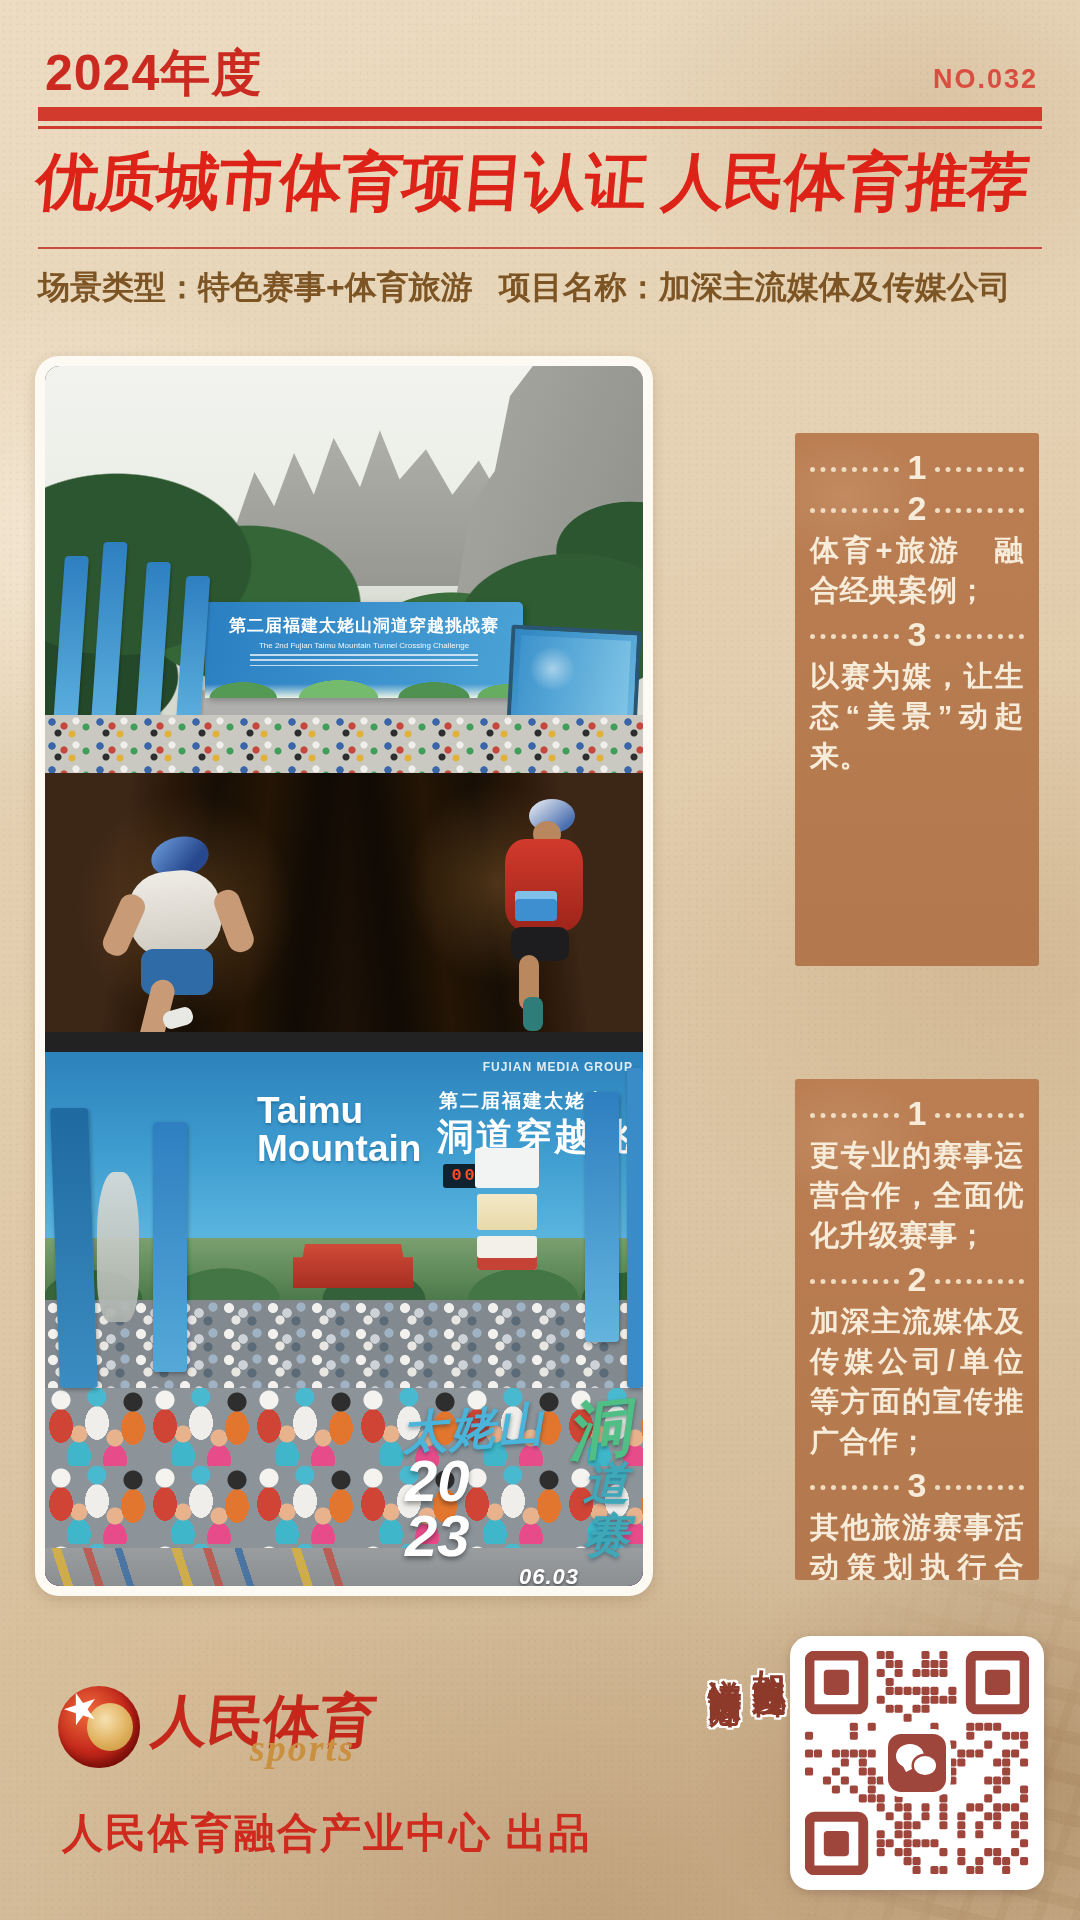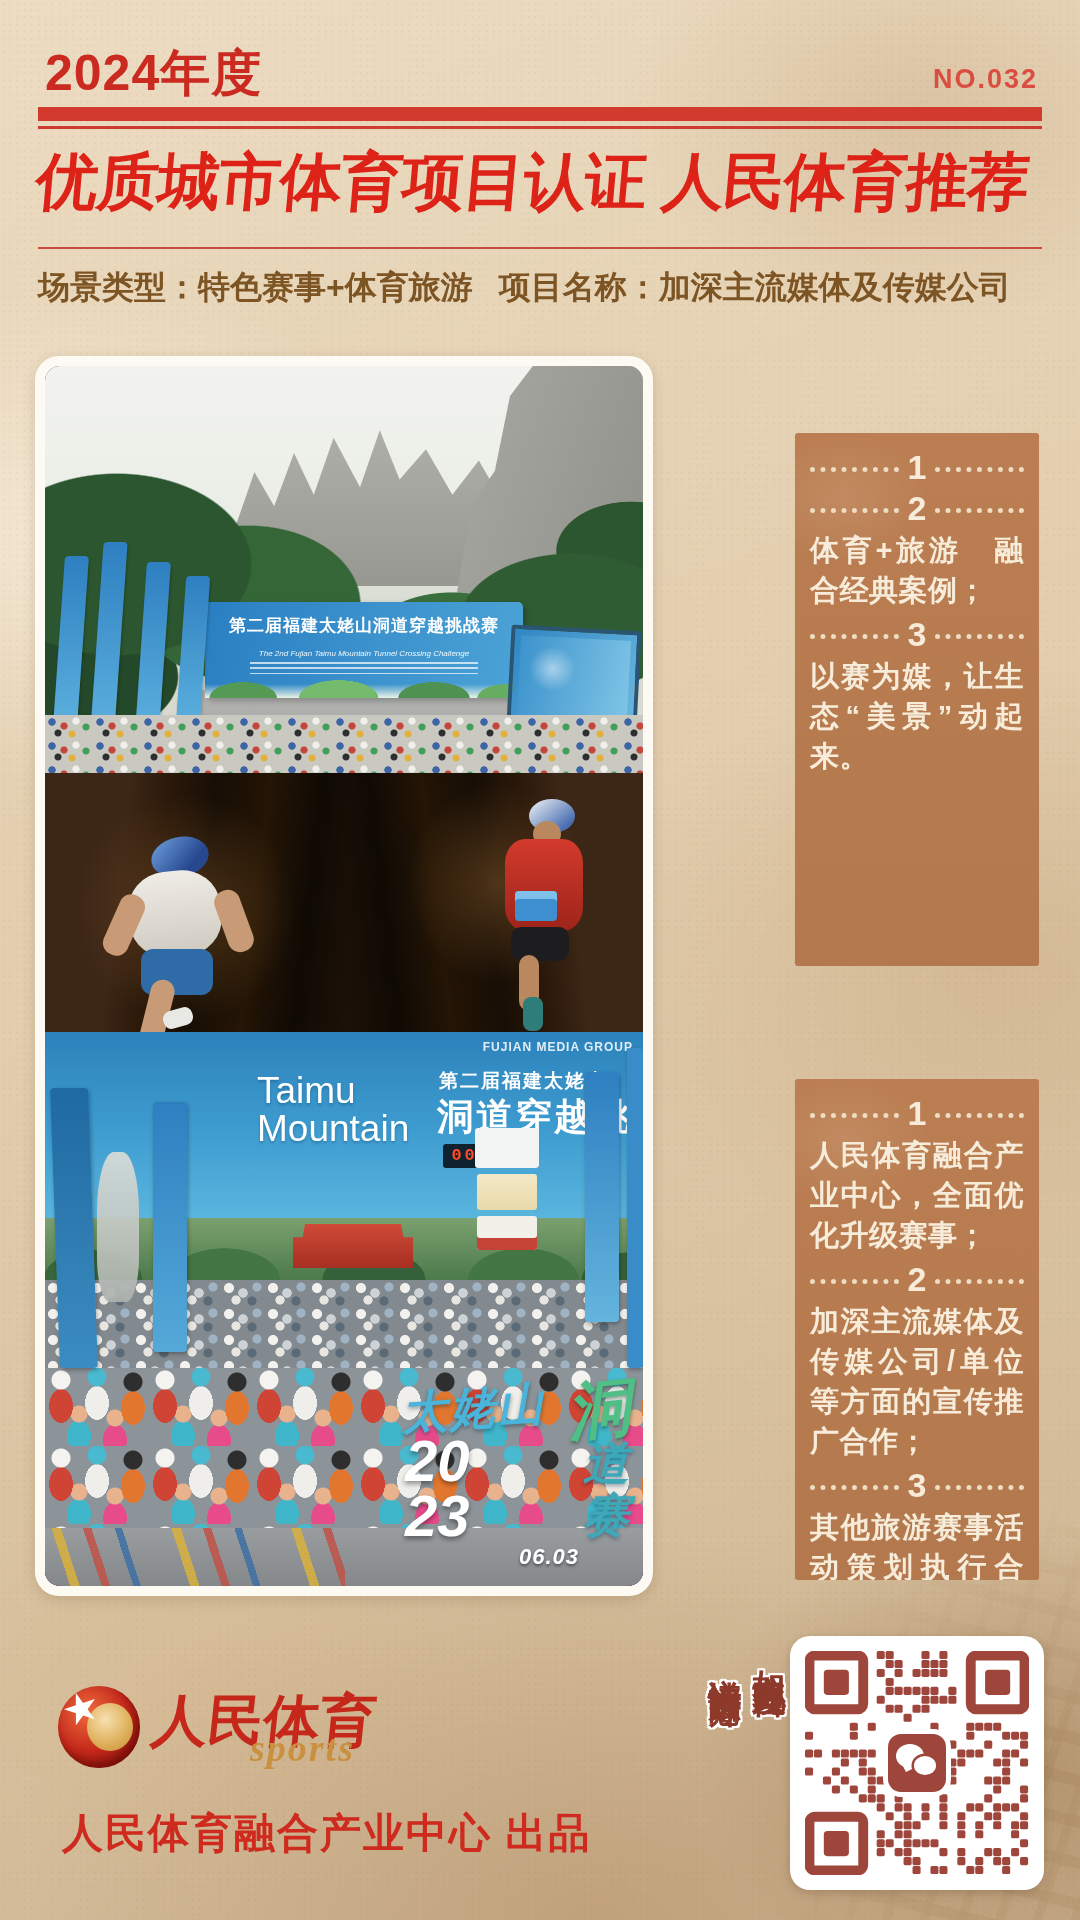--- a/index.html
+++ b/index.html
@@ -38,39 +38,39 @@
   .subtitle .gap{display:inline-block;width:26px;}
 
   
   .frame{left:35px;top:356px;width:618px;height:1240px;background:#fdfaf4;border-radius:24px;
     box-shadow:0 4px 14px rgba(90,60,30,.18);}
   .collage{position:absolute;left:10px;top:10px;width:598px;height:1220px;border-radius:15px;overflow:hidden;background:#222;}
   .ph{position:absolute;overflow:hidden;}
   .ph-top{left:0;top:0;width:598px;height:407px;background:linear-gradient(#f2f3ef,#eaede6 40%,#dfe3da 52%,#d6dacf 60%);}
   .ph-midL{left:0;top:407px;width:302px;height:259px;background:#140d08;}
   .ph-midR{left:302px;top:407px;width:296px;height:259px;background:#120c07;}
-  .ph-bot{left:0;top:666px;width:598px;height:554px;background:#701a75;}
+  .ph-bot{left:0;top:686px;width:598px;height:554px;background:#701a75;}
 
   
   .peaks{left:150px;top:30px;width:330px;height:190px;background:linear-gradient(#b3b4ae,#979892);
     clip-path:polygon(0 100%,6% 62%,12% 70%,18% 40%,24% 58%,30% 30%,36% 52%,42% 22%,50% 48%,56% 18%,62% 44%,70% 28%,78% 52%,86% 34%,94% 58%,100% 44%,100% 100%);}
   .cliff{right:0;top:0;width:190px;height:250px;background:linear-gradient(110deg,#a8a9a3,#8f9089);
     clip-path:polygon(0 100%,10% 55%,22% 42%,30% 12%,42% 0,100% 0,100% 100%);}
   .forest{left:0;top:40px;width:598px;height:330px;background:
       radial-gradient(36% 44% at 12% 48%, #2c5630 0 62%, transparent 63%),
       radial-gradient(30% 38% at 34% 60%, #356638 0 62%, transparent 63%),
       radial-gradient(26% 30% at 6% 82%, #24482a 0 62%, transparent 63%),
       radial-gradient(30% 34% at 88% 66%, #2f5c33 0 62%, transparent 63%),
       radial-gradient(24% 28% at 68% 74%, #3a6f3d 0 62%, transparent 63%),
       radial-gradient(20% 24% at 98% 44%, #2c5630 0 62%, transparent 63%);}
   .stage-floor{left:132px;top:310px;width:360px;height:58px;background:linear-gradient(#bcbdbb,#a6a7a5);border-radius:50%;}
   .backdrop{left:160px;top:236px;width:318px;height:96px;border-radius:5px;color:#fff;text-align:center;
     background:linear-gradient(100deg,#2a7fc2,#4ba3d6);box-shadow:2px 3px 6px rgba(0,0,0,.25);}
   .bd-cn{font-size:17px;font-weight:900;letter-spacing:1px;margin-top:12px;}
-  .bd-en{font-size:8px;opacity:.92;margin-top:12px;font-style:italic;}
+  .bd-en{font-size:8px;opacity:.92;margin-top:4px;}
   .bd-rows{margin:4px auto 0;width:72%;height:16px;opacity:.7;
     background:repeating-linear-gradient(#fff 0 1.6px, transparent 1.6px 5.4px);}
   .bd-wave{position:absolute;left:0;bottom:0;width:100%;height:20px;
     background:
       radial-gradient(34px 16px at 12% 100%, #559a54 98%, transparent),
       radial-gradient(40px 18px at 42% 100%, #74bb6d 98%, transparent),
       radial-gradient(36px 16px at 72% 100%, #4e9150 98%, transparent),
       radial-gradient(30px 14px at 95% 100%, #67ad61 98%, transparent),
       linear-gradient(transparent 30%, #e9f3e5);}
   .led{right:4px;top:262px;width:122px;height:92px;background:linear-gradient(120deg,#2f86c2,#6ab7e0);
@@ -111,21 +111,21 @@
   .runner .shirt{position:absolute;width:78px;height:92px;border-radius:26%;background:linear-gradient(#d23a2c,#9e241a);}
   .runner .bib{position:absolute;width:42px;height:30px;border-radius:4px;background:#3e8fd0;
       box-shadow:inset 0 8px 0 #7fc0ea;}
   .runner .shorts{position:absolute;width:58px;height:34px;border-radius:10px;background:#1d1d1f;}
   .runner .leg{position:absolute;width:20px;height:56px;border-radius:10px;background:#b9885f;}
   .runner .sock{position:absolute;width:20px;height:34px;border-radius:8px;background:#2e7d7a;}
 
   
   .arch{left:0;top:0;width:598px;height:186px;background:linear-gradient(180deg,#2c82bb,#3f9dd0 55%,#5ab5de);}
   .media-group{position:absolute;right:10px;top:8px;font-size:12px;font-weight:700;color:#fff;opacity:.85;letter-spacing:1px;}
-  .taimu{position:absolute;left:212px;top:40px;font-size:37px;line-height:1.04;font-weight:400;color:#fff;
+  .taimu{position:absolute;left:212px;top:40px;font-size:37px;line-height:1.04;font-weight:700;color:#fff;
      text-shadow:0 2px 3px rgba(0,60,100,.35);}
   .arch-cn-s{position:absolute;left:394px;top:36px;font-size:19px;font-weight:700;color:#fff;letter-spacing:2px;}
   .arch-cn-b{position:absolute;left:392px;top:60px;font-size:37px;font-weight:900;color:#fff;letter-spacing:2px;white-space:nowrap;}
   .timer{position:absolute;left:398px;top:112px;width:96px;height:24px;background:#0e2230;border-radius:3px;
      color:#ff4a26;font-family:"Liberation Mono","DejaVu Sans Mono",monospace;font-size:17px;font-weight:700;
      letter-spacing:3px;text-align:center;line-height:24px;}
   .hedge{left:0;top:186px;width:598px;height:62px;background:
       radial-gradient(50px 30px at 8% 100%, #38663a 98%, transparent),
       radial-gradient(56px 32px at 30% 100%, #447544 98%, transparent),
       radial-gradient(52px 30px at 55% 100%, #35613a 98%, transparent),
@@ -347,21 +347,21 @@
     </div>
     <p class="ptext">以赛为媒，让生态“美景”动起来。</p>
   </div>
 
   <div class="abs panel-b pb2">
     <div class="num-row">
       <span class="dots"></span>
       <span class="num">1</span>
       <span class="dots"></span>
     </div>
-    <p class="ptext">人民体育融合产业中心，全面优化升级赛事；</p>
+    <p class="ptext">更专业的赛事运营合作，全面优化升级赛事；</p>
     <div class="num-row">
       <span class="dots"></span>
       <span class="num">2</span>
       <span class="dots"></span>
     </div>
     <p class="ptext">加深主流媒体及传媒公司/单位等方面的宣传推广合作；</p>
     <div class="num-row">
       <span class="dots"></span>
       <span class="num">3</span>
       <span class="dots"></span>

